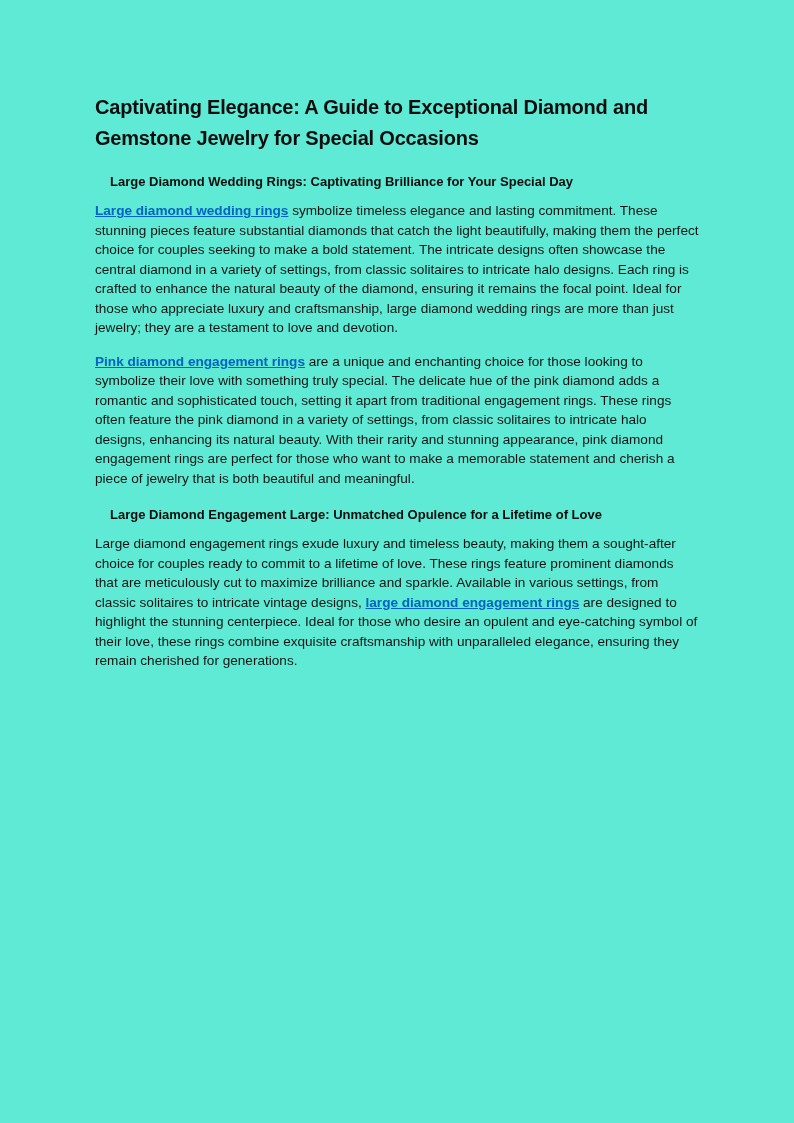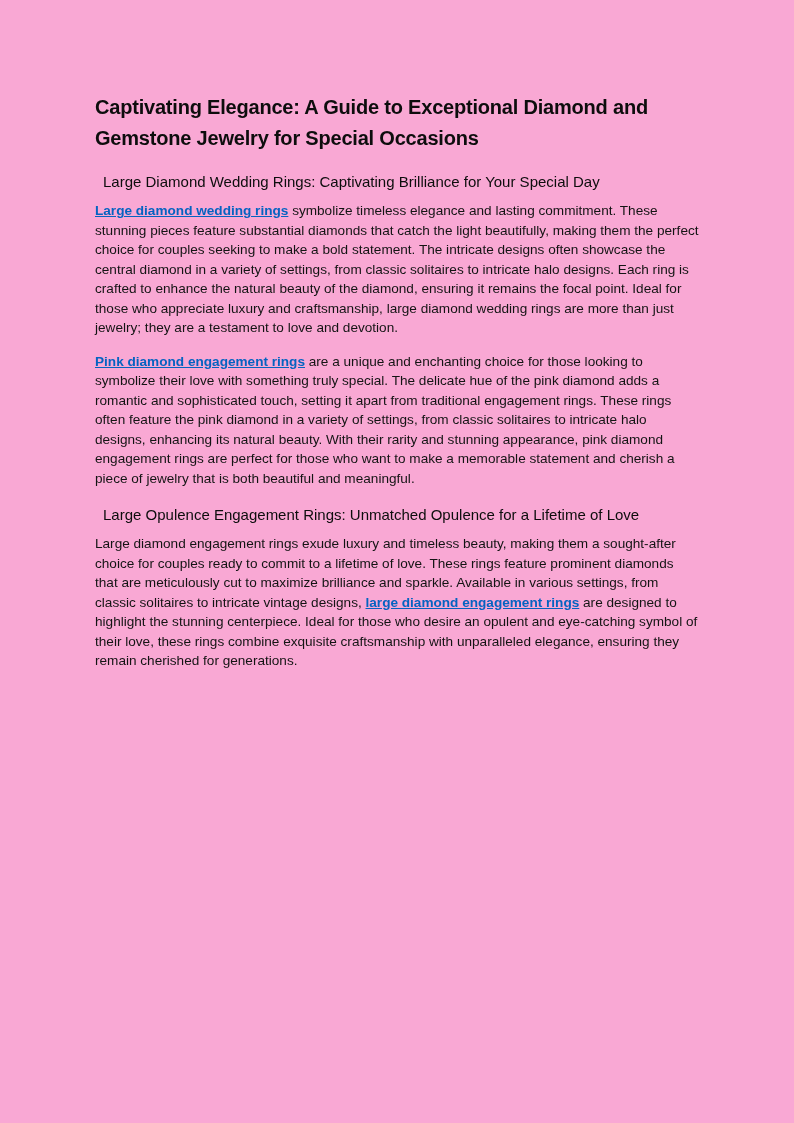--- a/index.html
+++ b/index.html
@@ -7,37 +7,37 @@
   body {
     width: 794px;
     height: 1123px;
     font-family: "Liberation Sans", "DejaVu Sans", sans-serif;
     color: #111111;
     overflow: hidden;
   }
   .page {
     width: 794px;
     height: 1123px;
-    background: #f9a8d4;
+    background: #5eead4;
     padding: 92px 95px 60px 95px;
   }
   .doc-title {
     font-size: 20px;
     font-weight: 700;
     line-height: 31px;
     letter-spacing: -0.2px;
     color: #0d0d0d;
     margin: 0 0 18px 0;
   }
   .section-heading {
-    font-size: 15px;
-    font-weight: 400;
+    font-size: 13px;
+    font-weight: 700;
     line-height: 19px;
     color: #0d0d0d;
-    margin: 17px 0 10px 8px;
+    margin: 17px 0 10px 15px;
   }
   .para {
     font-size: 13.6px;
     font-weight: 400;
     line-height: 19.5px;
     color: #141414;
     margin: 0 0 14px 0;
   }
   .doc-link {
     font-weight: 700;
@@ -54,17 +54,17 @@
   <div class="section">
     <h2 class="section-heading">Large Diamond Wedding Rings: Captivating Brilliance for Your Special Day</h2>
     <p class="para"><a class="doc-link" href="#" style="color: rgb(5, 99, 193);">Large diamond wedding rings</a><span> symbolize timeless elegance and lasting commitment. These stunning pieces feature substantial diamonds that catch the light beautifully, making them the perfect choice for couples seeking to make a bold statement. The intricate designs often showcase the central diamond in a variety of settings, from classic solitaires to intricate halo designs. Each ring is crafted to enhance the natural beauty of the diamond, ensuring it remains the focal point. Ideal for those who appreciate luxury and craftsmanship, large diamond wedding rings are more than just jewelry; they are a testament to love and devotion.</span></p>
   </div>
 
   <div class="section">
     <p class="para"><a class="doc-link" href="#" style="color: rgb(5, 99, 193);">Pink diamond engagement rings</a><span> are a unique and enchanting choice for those looking to symbolize their love with something truly special. The delicate hue of the pink diamond adds a romantic and sophisticated touch, setting it apart from traditional engagement rings. These rings often feature the pink diamond in a variety of settings, from classic solitaires to intricate halo designs, enhancing its natural beauty. With their rarity and stunning appearance, pink diamond engagement rings are perfect for those who want to make a memorable statement and cherish a piece of jewelry that is both beautiful and meaningful.</span></p>
   </div>
 
   <div class="section">
-    <h2 class="section-heading">Large Opulence Engagement Rings: Unmatched Opulence for a Lifetime of Love</h2>
+    <h2 class="section-heading">Large Diamond Engagement Large: Unmatched Opulence for a Lifetime of Love</h2>
     <p class="para"><span>Large diamond engagement rings exude luxury and timeless beauty, making them a sought-after choice for couples ready to commit to a lifetime of love. These rings feature prominent diamonds that are meticulously cut to maximize brilliance and sparkle. Available in various settings, from classic solitaires to intricate vintage designs, </span><a class="doc-link" href="#" style="color: rgb(5, 99, 193);">large diamond engagement rings</a><span> are designed to highlight the stunning centerpiece. Ideal for those who desire an opulent and eye-catching symbol of their love, these rings combine exquisite craftsmanship with unparalleled elegance, ensuring they remain cherished for generations.</span></p>
   </div>
 
 </div>
 
 </body></html>

